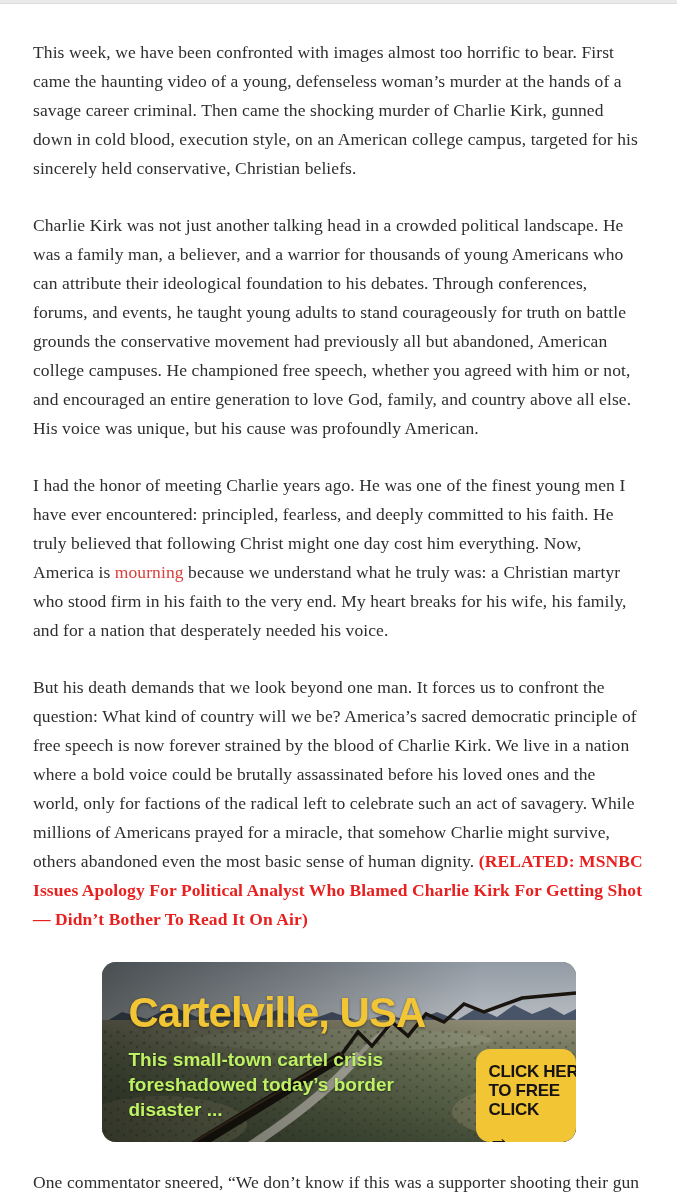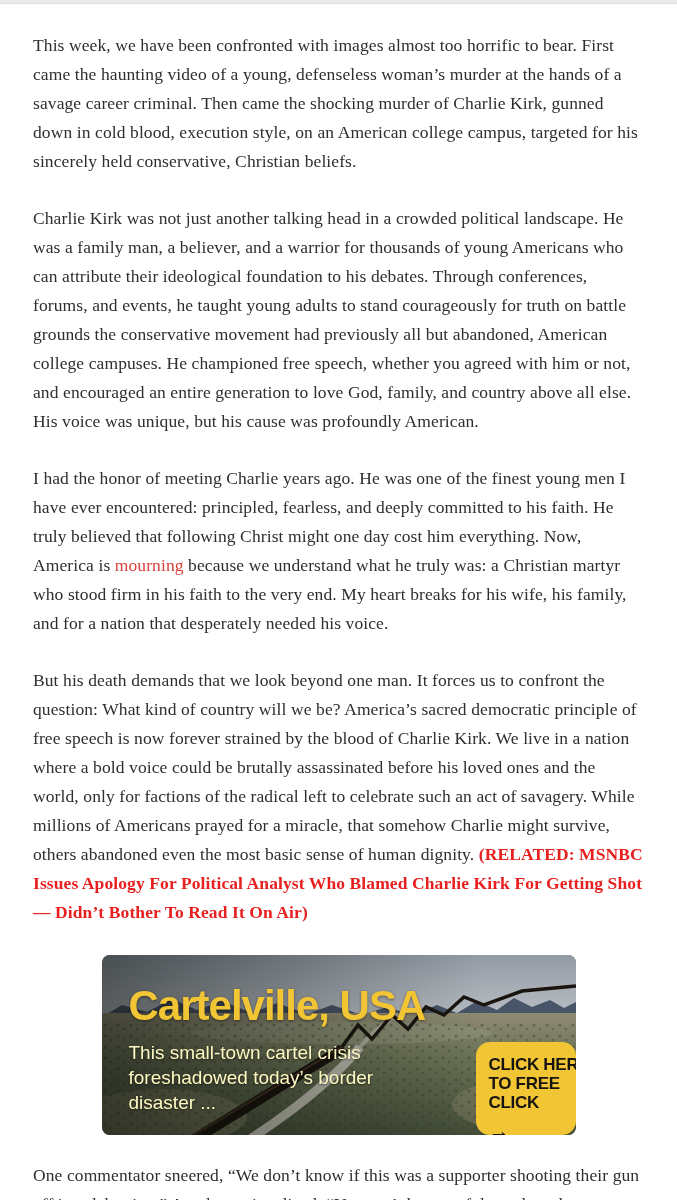--- a/index.html
+++ b/index.html
@@ -19,34 +19,34 @@
   }
   .article {
     width: 611px;
     margin: 0 auto;
     padding-top: 27px;
     color: #2e2e2e;
   }
   .para {
     font-size: 17.5px;
     line-height: 29px;
-    margin: 0 0 28px 0;
+    margin: 7px 0 28px 0;
     letter-spacing: 0.1px;
   }
   .para a { text-decoration: none; text-align: center; }
   .para .link { color: #d9403a; }
   .para .link-bold { color: #e8201f; font-weight: bold; }
 
   
   .banner {
     position: relative;
     width: 474px;
     height: 180px;
     margin: 0 auto 26px auto;
-    border-radius: 8px;
+    border-radius: 14px;
     overflow: hidden;
     background: #6b7355;
     cursor: pointer;
   }
   .banner svg.landscape {
     position: absolute;
     inset: 0;
     width: 100%;
     height: 100%;
   }
@@ -61,23 +61,23 @@
     color: #f2c535;
     font-size: 42px;
     font-weight: bold;
     letter-spacing: -1px;
     line-height: 1.0;
     text-shadow: 0 1px 3px rgba(0,0,0,0.45);
     margin: 0 0 13px 0;
     white-space: nowrap;
   }
   .banner-subtitle {
-    color: #fef9c3;
+    color: #bef264;
     font-size: 19px;
-    font-weight: normal;
+    font-weight: bold;
     line-height: 1.32;
     max-width: 278px;
     text-shadow: 0 1px 2px rgba(0,0,0,0.5);
   }
   .cta {
     position: absolute;
     right: 0;
     bottom: 0;
     z-index: 3;
     width: 100px;

